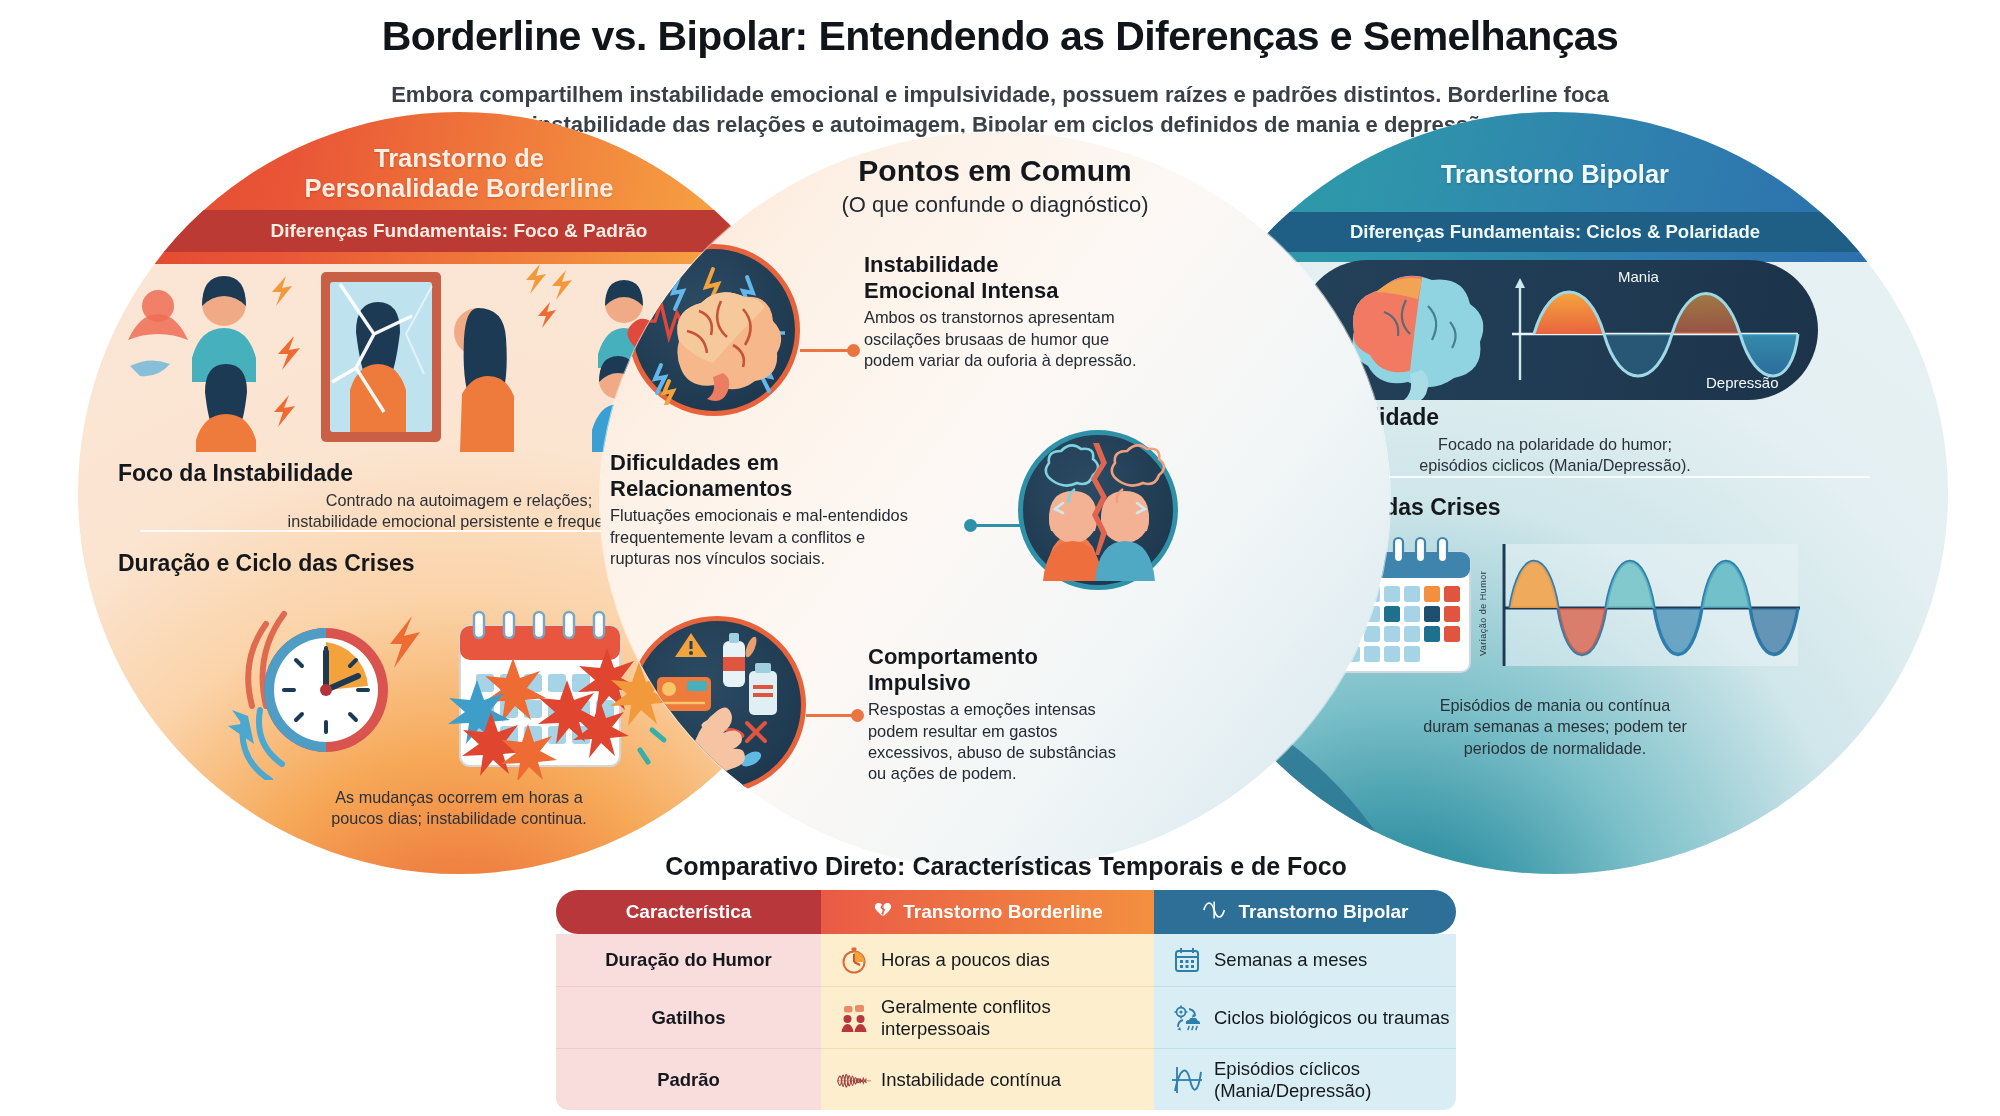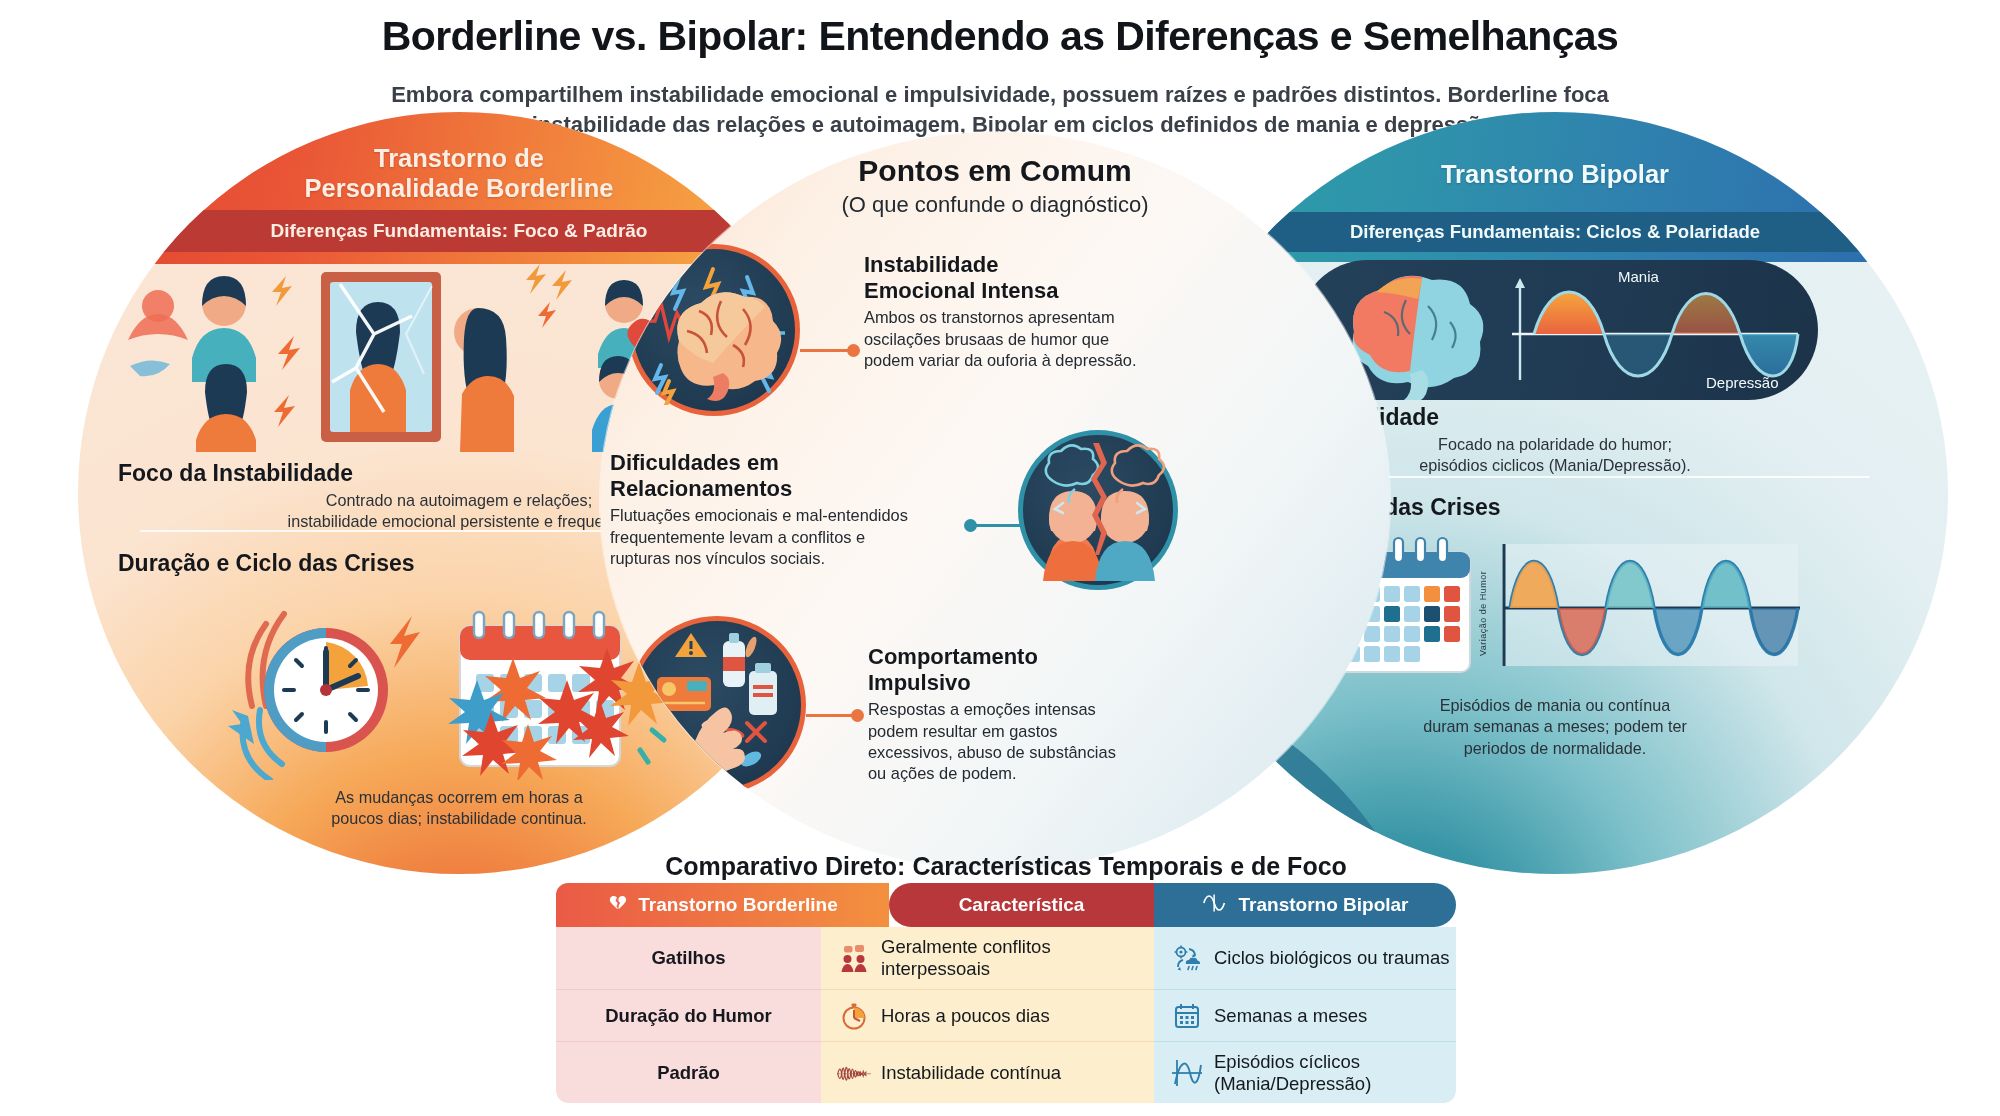--- a/index.html
+++ b/index.html
@@ -103,21 +103,21 @@
   .connector { position:absolute; height:3px; }
   .connector .dot {
     position:absolute; top:-5px; width:13px; height:13px; border-radius:50%;
   }
   .itm-h { font-size: 22px; font-weight: 700; color:#14181d; line-height:1.17; }
   .itm-p { font-size: 16.4px; color:#232a31; line-height:1.30; margin-top:4px; }
 
   
   #cmp { position:absolute; left:556px; top:852px; width:900px; }
   #cmp .cap {
-    text-align:center; font-size:25px; font-weight:700; color:#14181d; margin-bottom:2px;
+    text-align:center; font-size:25px; font-weight:700; color:#14181d; margin-bottom:9px;
   }
   #cmp .tbl { width:900px; border-radius:12px; overflow:hidden; }
   #cmp .thead { display:flex; height:44px; }
   #cmp .th { display:flex; align-items:center; justify-content:center; gap:9px;
              color:#ffffff; font-size:19px; font-weight:700; }
   #cmp .th1 { width:265px; background:#b8373a; border-radius:22px 0 0 22px; }
   #cmp .th2 { width:333px; background:linear-gradient(90deg,#ea5a46 0%, #f3903f 100%); }
   #cmp .th3 { width:302px; background:#2d6f97; border-radius:0 22px 22px 0; }
   #cmp .row { display:flex; }
   #cmp .cell {
@@ -589,41 +589,76 @@
         </div>
       </div>
     </div>
   </div>
 
   <div id="cmp">
     <div class="cap">Comparativo Direto: Características Temporais e de Foco</div>
 
     <div class="tbl">
       <div class="thead">
+        <div class="th th1">
+          <span>Característica</span>
+        </div>
         <div class="th th2">
           <span>
             <svg width="22" height="22" viewBox="0 0 24 24">
               <path d="M11.4 6.6C9.6 3.8 5.2 3.6 3.6 6.6c-1.4 2.6.6 5.3 2.4 7l5.4 5.2z" fill="#ffffff"></path>
               <path d="M12.6 6.6c1.8-2.8 6.2-3 7.8 0 1.4 2.6-.6 5.3-2.4 7l-5.4 5.2z" fill="#ffffff"></path>
               <path d="M12 5l-1.8 4.6 3.2 2.4-2.6 4.4" stroke="#ea5a46" stroke-width="1.5" fill="none"></path>
             </svg>
           </span>
           <span>Transtorno Borderline</span>
         </div>
-        <div class="th th1">
-          <span>Característica</span>
-        </div>
         <div class="th th3">
           <span>
             <svg width="28" height="22" viewBox="0 0 30 22">
               <path d="M2 11 C5 1 10 1 13 11 C16 21 21 21 24 11" stroke="#ffffff" stroke-width="1.8" fill="none"></path>
               <line x1="13" y1="2" x2="13" y2="20" stroke="#ffffff" stroke-width="1.6"></line>
             </svg>
           </span>
           <span>Transtorno Bipolar</span>
+        </div>
+      </div>
+
+      <div class="row">
+        <div class="cell c1 cellh">Duração do Humor</div>
+        <div class="cell c2 cellh">
+          <span class="ico">
+            <svg width="30" height="30" viewBox="0 0 30 30">
+              <circle cx="15" cy="17" r="10.5" fill="none" stroke="#d96a3a" stroke-width="2"></circle>
+              <path d="M15 6.5 A10.5 10.5 0 0 1 25.5 17 L15 17 Z" fill="#f3a23c"></path>
+              <line x1="15" y1="17" x2="15" y2="9" stroke="#c8562f" stroke-width="2"></line>
+              <line x1="15" y1="17" x2="21" y2="20" stroke="#c8562f" stroke-width="2"></line>
+              <rect x="12.5" y="2.5" width="5" height="3.5" rx="1.4" fill="#d96a3a"></rect>
+            </svg>
+          </span>
+          <span>Horas a poucos dias</span>
+        </div>
+        <div class="cell c3 cellh">
+          <span class="ico">
+            <svg width="28" height="28" viewBox="0 0 28 28">
+              <rect x="3" y="5" width="22" height="20" rx="2.5" fill="none" stroke="#2f7fae" stroke-width="2"></rect>
+              <line x1="3" y1="11" x2="25" y2="11" stroke="#2f7fae" stroke-width="2"></line>
+              <line x1="8" y1="2" x2="8" y2="7" stroke="#2f7fae" stroke-width="2"></line>
+              <line x1="20" y1="2" x2="20" y2="7" stroke="#2f7fae" stroke-width="2"></line>
+              <g fill="#2f7fae">
+                <rect x="7" y="14" width="3" height="3"></rect>
+                  <rect x="12.5" y="14" width="3" height="3"></rect>
+                  <rect x="18" y="14" width="3" height="3"></rect>
+                <rect x="7" y="19" width="3" height="3"></rect>
+                  <rect x="12.5" y="19" width="3" height="3"></rect>
+                  <rect x="18" y="19" width="3" height="3"></rect>
+              </g>
+            </svg>
+          </span>
+          <span>Semanas a meses</span>
         </div>
       </div>
 
       <div class="row">
         <div class="cell c1 cellh2">Gatilhos</div>
         <div class="cell c2 cellh2">
           <span class="ico">
             <svg width="30" height="30" viewBox="0 0 30 30">
               <circle cx="8.5" cy="16" r="4" fill="#b8373a"></circle>
               <path d="M2.5 29 q1.5-8 6-8 q4.5 0 6 8z" fill="#b8373a"></path>
@@ -660,55 +695,20 @@
               <path d="M8 24 l-2.5 2.5 l3.5 1" fill="#2f7fae"></path>
             </svg>
           </span>
           <span>
             <span>Ciclos biológicos ou traumas</span>
           </span>
         </div>
       </div>
 
       <div class="row">
-        <div class="cell c1 cellh">Duração do Humor</div>
-        <div class="cell c2 cellh">
-          <span class="ico">
-            <svg width="30" height="30" viewBox="0 0 30 30">
-              <circle cx="15" cy="17" r="10.5" fill="none" stroke="#d96a3a" stroke-width="2"></circle>
-              <path d="M15 6.5 A10.5 10.5 0 0 1 25.5 17 L15 17 Z" fill="#f3a23c"></path>
-              <line x1="15" y1="17" x2="15" y2="9" stroke="#c8562f" stroke-width="2"></line>
-              <line x1="15" y1="17" x2="21" y2="20" stroke="#c8562f" stroke-width="2"></line>
-              <rect x="12.5" y="2.5" width="5" height="3.5" rx="1.4" fill="#d96a3a"></rect>
-            </svg>
-          </span>
-          <span>Horas a poucos dias</span>
-        </div>
-        <div class="cell c3 cellh">
-          <span class="ico">
-            <svg width="28" height="28" viewBox="0 0 28 28">
-              <rect x="3" y="5" width="22" height="20" rx="2.5" fill="none" stroke="#2f7fae" stroke-width="2"></rect>
-              <line x1="3" y1="11" x2="25" y2="11" stroke="#2f7fae" stroke-width="2"></line>
-              <line x1="8" y1="2" x2="8" y2="7" stroke="#2f7fae" stroke-width="2"></line>
-              <line x1="20" y1="2" x2="20" y2="7" stroke="#2f7fae" stroke-width="2"></line>
-              <g fill="#2f7fae">
-                <rect x="7" y="14" width="3" height="3"></rect>
-                  <rect x="12.5" y="14" width="3" height="3"></rect>
-                  <rect x="18" y="14" width="3" height="3"></rect>
-                <rect x="7" y="19" width="3" height="3"></rect>
-                  <rect x="12.5" y="19" width="3" height="3"></rect>
-                  <rect x="18" y="19" width="3" height="3"></rect>
-              </g>
-            </svg>
-          </span>
-          <span>Semanas a meses</span>
-        </div>
-      </div>
-
-      <div class="row">
         <div class="cell c1 cellh2">Padrão</div>
         <div class="cell c2 cellh2">
           <span class="ico">
             <svg width="44" height="30" viewBox="0 0 44 30">
               <path d="M1 16 q3 -12 5 0 q2 -15 4 1 q2 -18 4 -1 q2 -14 4 2 q2 -16 4 0 q2 -13 4 1 q2 -11 4 0 q2 -8 4 0 q2 -5 4 0" stroke="#a1443f" stroke-width="1.5" fill="none"></path>
               <path d="M1 16 q3 12 5 0 q2 15 4 -1 q2 18 4 1 q2 14 4 -2 q2 16 4 0 q2 13 4 -1 q2 11 4 0 q2 8 4 0 q2 5 4 0" stroke="#a1443f" stroke-width="1.5" fill="none"></path>
               <line x1="0" y1="16" x2="44" y2="16" stroke="#a1443f" stroke-width="1.1" opacity=".7"></line>
             </svg>
           </span>
           <span>Instabilidade contínua</span>

